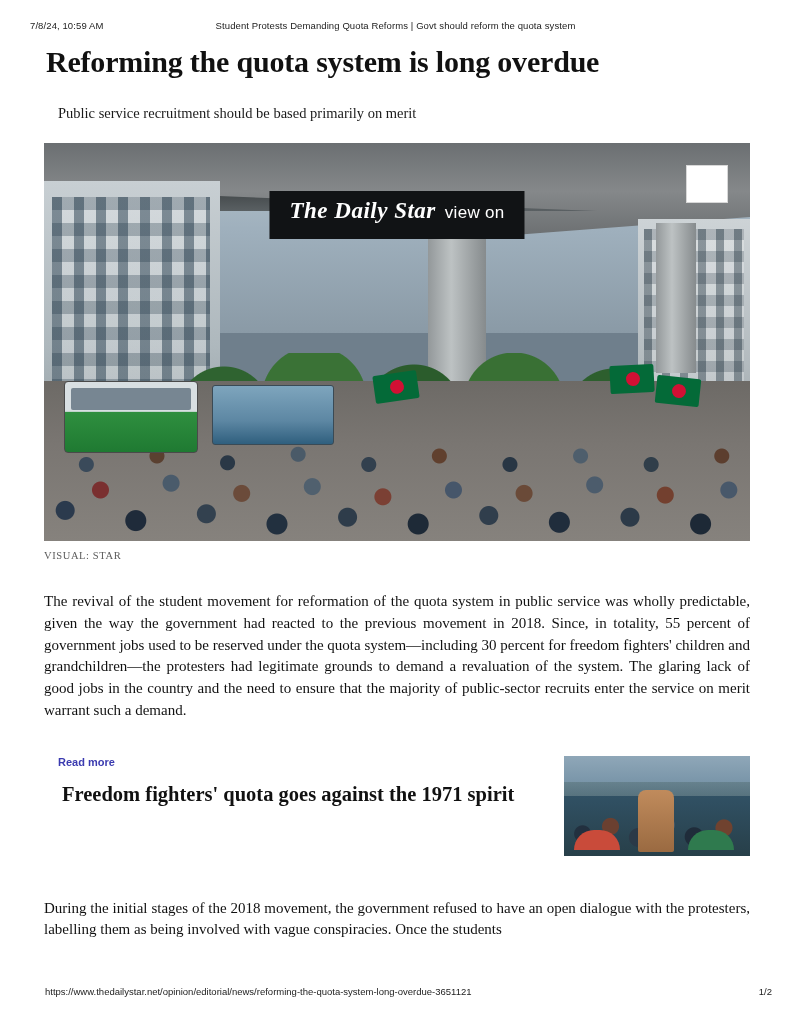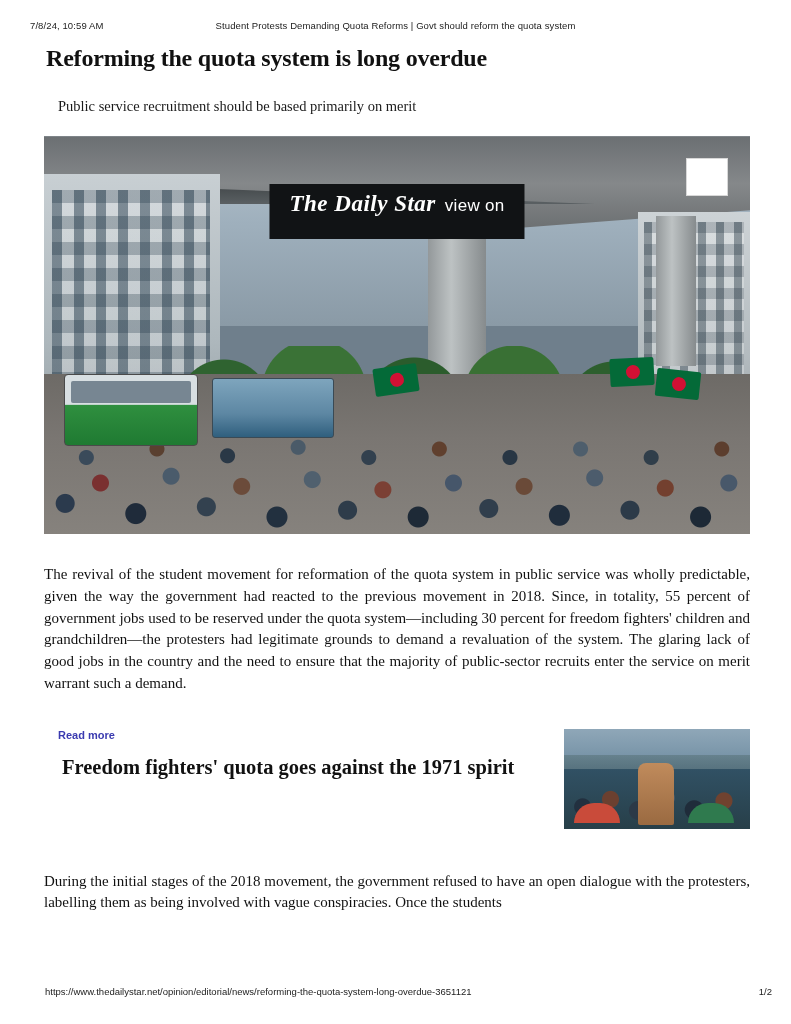--- a/index.html
+++ b/index.html
@@ -52,21 +52,21 @@
 
   
   .content {
     position: absolute;
     left: 44px;
     top: 45px;
     width: 706px;
   }
   .headline {
     font-family: "Liberation Serif", serif;
-    font-size: 24px;
+    font-size: 30px;
     font-weight: bold;
     line-height: 1.15;
     letter-spacing: -0.2px;
     margin: 0;
     padding: 0 0 0 2px;
     color: #111;
   }
   .standfirst {
     font-family: "Liberation Serif", serif;
     font-size: 14.5px;
@@ -225,21 +225,21 @@
     border: 1px solid #d8d8d8;
   }
 
   
   .hero-brandbar {
     position: absolute;
     left: 50%;
     transform: translateX(-50%);
     top: 48px;
     background: #111315;
-    padding: 7px 20px 22px 20px;
+    padding: 7px 20px 15px 20px;
     display: flex;
     align-items: baseline;
     gap: 9px;
     white-space: nowrap;
   }
   .hero-brand {
     font-family: "Liberation Serif", serif;
     font-style: italic;
     font-weight: bold;
     font-size: 23px;
@@ -402,20 +402,21 @@
       <div class="hero-flag f3"></div>
       <div class="hero-whitebox"></div>
 
       <div class="hero-brandbar">
         <span class="hero-brand">The Daily Star</span>
         <span class="hero-viewon">view on</span>
       </div>
 
     </div>
 
+    <div class="caption">VISUAL: STAR</div>
 
     <p class="body-text">The revival of the student movement for reformation of the quota system in public service was wholly predictable, given the way the government had reacted to the previous movement in 2018. Since, in totality, 55 percent of government jobs used to be reserved under the quota system—including 30 percent for freedom fighters' children and grandchildren—the protesters had legitimate grounds to demand a revaluation of the system. The glaring lack of good jobs in the country and the need to ensure that the majority of public-sector recruits enter the service on merit warrant such a demand.</p>
 
     <div class="readmore">
       <div class="readmore-label">Read more</div>
       <div class="readmore-title">Freedom fighters' quota goes against the 1971 spirit</div>
       <div class="readmore-thumb">
         <div class="rt-sky"></div>
         <div class="rt-crowd"></div>
         <div class="rt-figure"></div>

